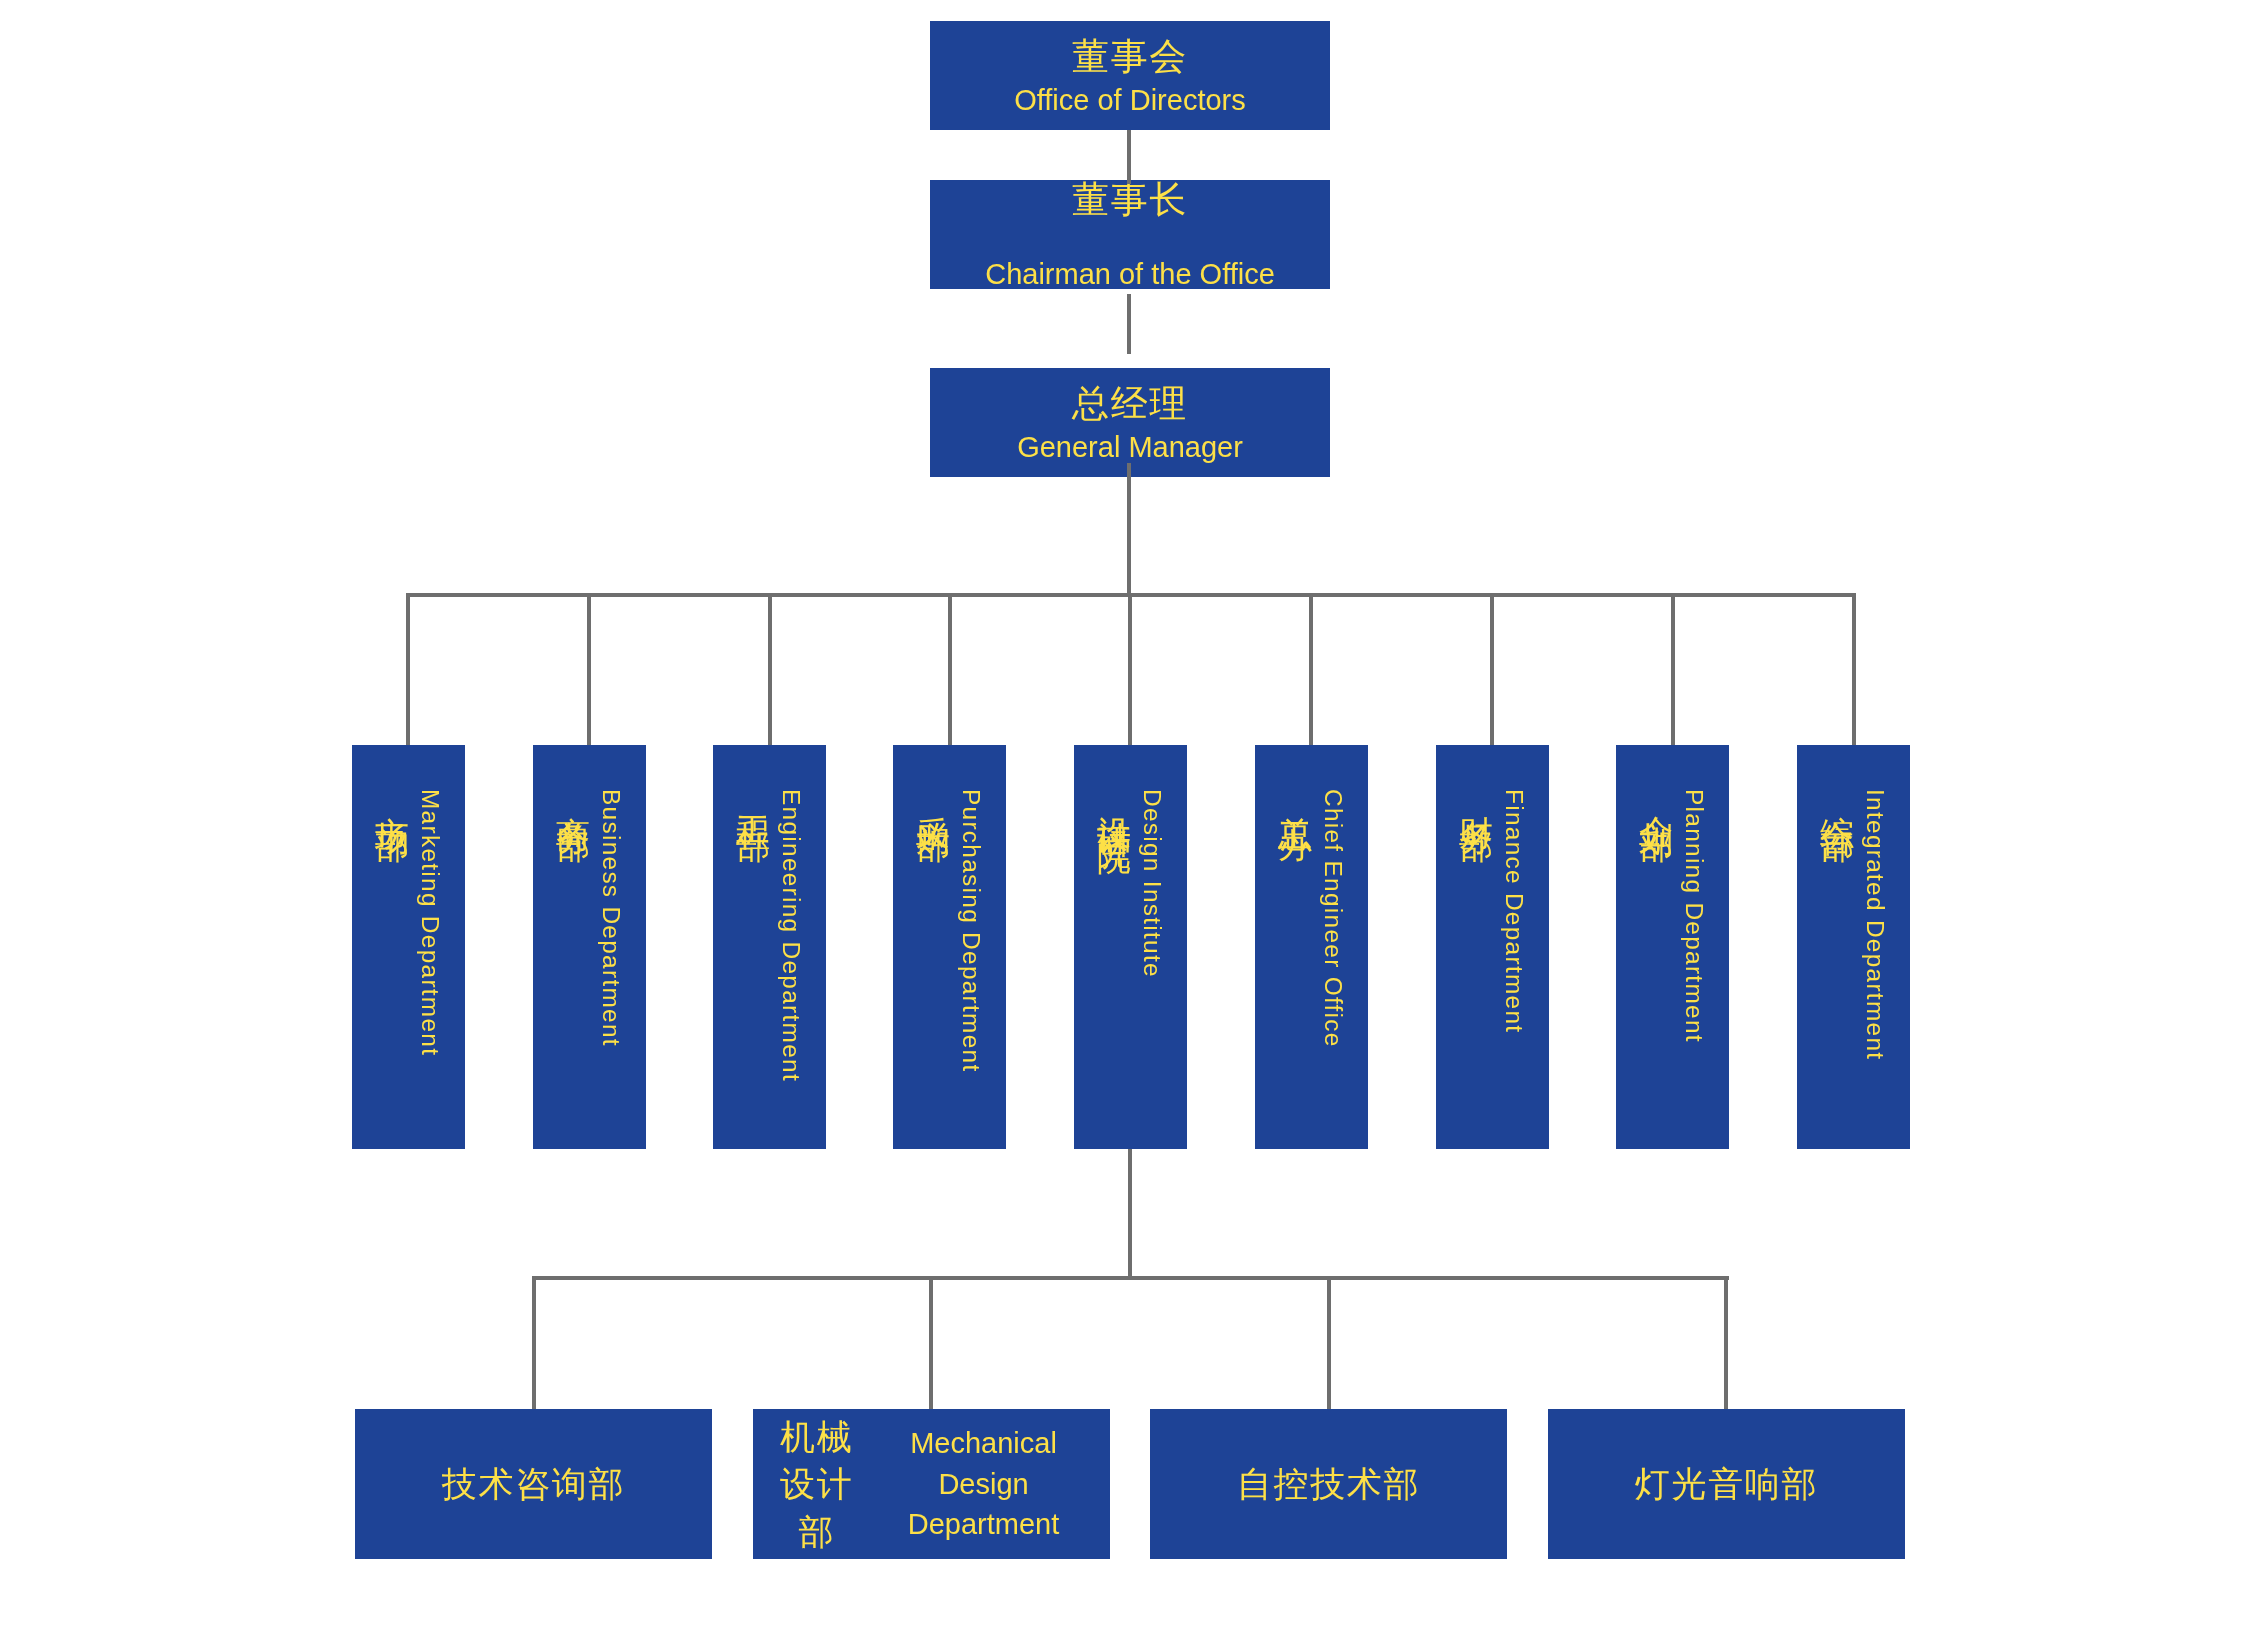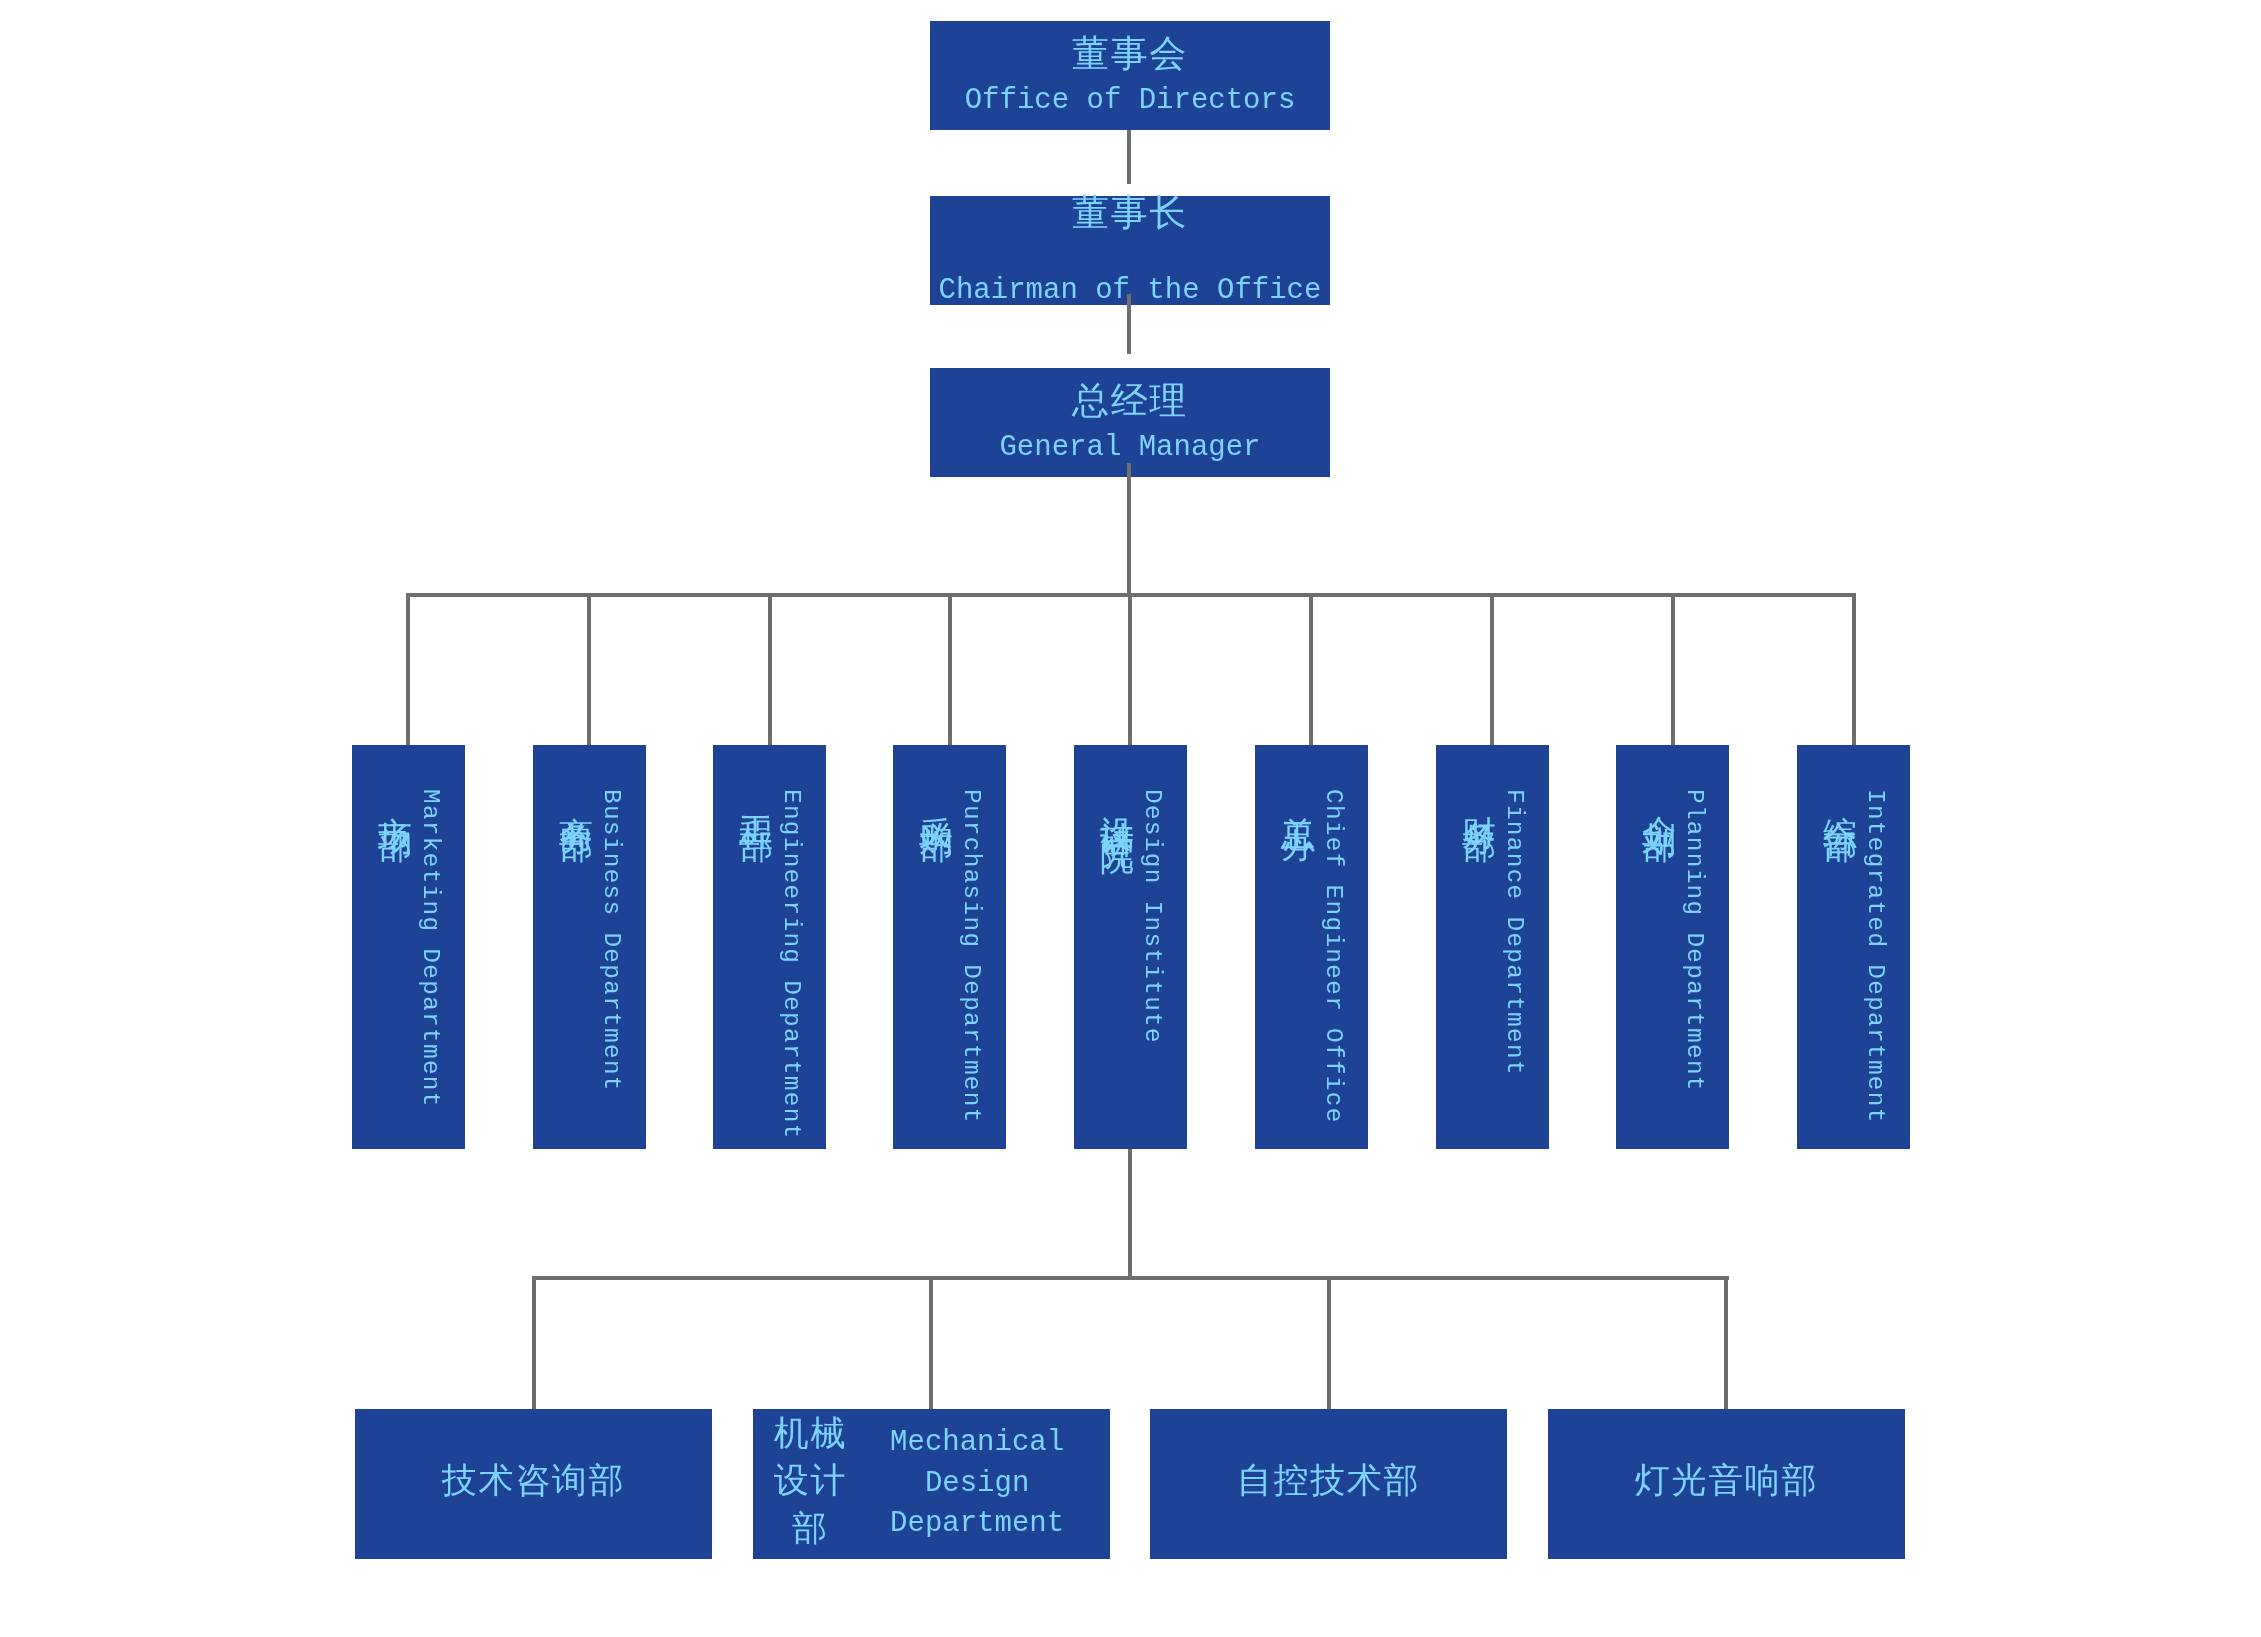--- a/index.html
+++ b/index.html
@@ -6,23 +6,22 @@
   .canvas{
     position:relative;
     width:2261px;height:1638px;
     background:#ffffff;
     font-family:"Liberation Sans","DejaVu Sans",sans-serif;
     overflow:hidden;
   }
   .box{
     position:absolute;
     background:#1e4396;
-    color:#7dd3fc;
+    color:#fde047;
     box-sizing:border-box;
-    font-family:Liberation Mono, monospace;
   }
   
   .top-box{
     width:400px;height:109px;left:930px;
     display:flex;flex-direction:column;align-items:center;justify-content:center;
     text-align:center;
   }
   .top-zh{font-size:37px;line-height:1.35;letter-spacing:1.7px;}
   .top-en{font-size:29px;line-height:1.3;}
   
@@ -61,21 +60,21 @@
 </style>
 </head>
 <body>
 
 <div class="canvas">
 
   <div class="box top-box" style="top:21px;">
     <div class="top-zh">董事会</div>
     <div class="top-en">Office of Directors</div>
   </div>
-  <div class="box top-box" style="top:196px;gap:31px;">
+  <div class="box top-box" style="top:180px;gap:31px;">
     <div class="top-zh">董事长</div>
     <div class="top-en">Chairman of the Office</div>
   </div>
   <div class="box top-box" style="top:368px;">
     <div class="top-zh">总经理</div>
     <div class="top-en">General Manager</div>
   </div>
 
   <div class="line vline" style="left:1127px;top:130px;height:54px;"></div>
   <div class="line vline" style="left:1127px;top:294px;height:60px;"></div>

